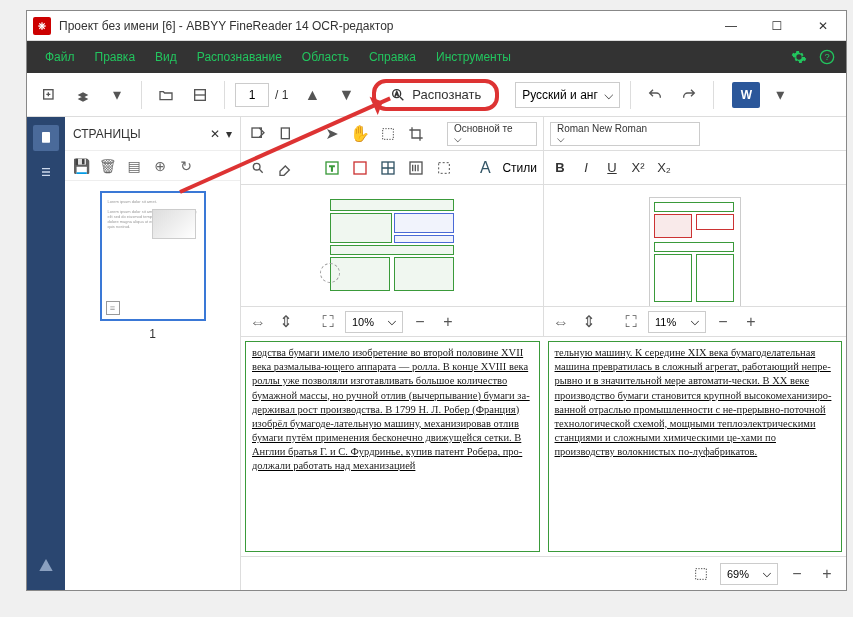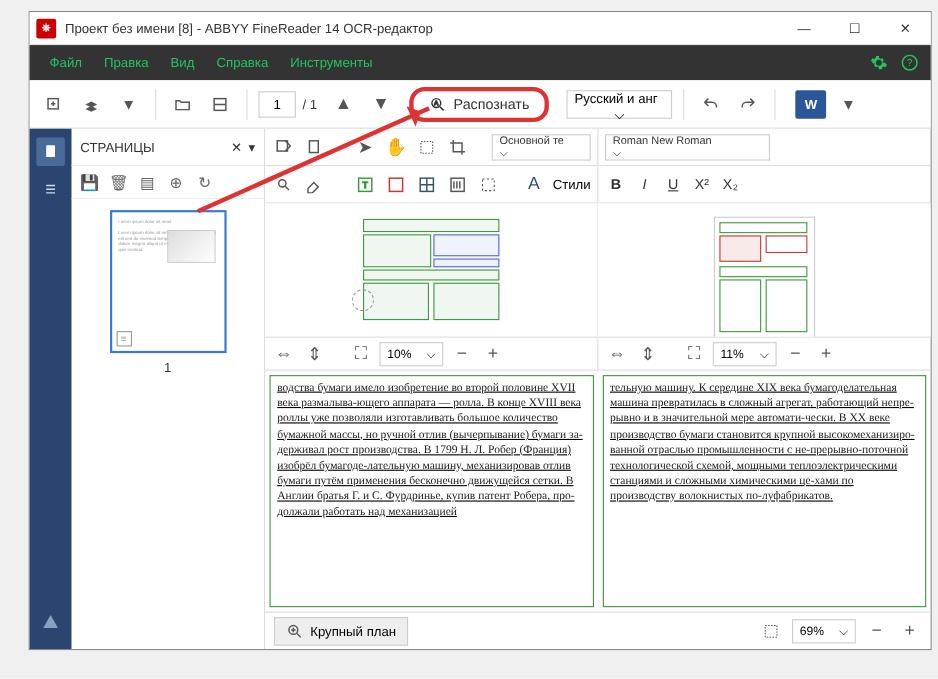--- a/index.html
+++ b/index.html
@@ -14,21 +14,21 @@
 .menubar .mitem { padding: 0 10px; height: 32px; display: flex; align-items: center; }
 .menubar .spacer { flex: 1; }
 .menubar .micon { width: 22px; height: 22px; display: flex; align-items: center; justify-content: center; margin-left: 6px; }
 .toolbar1 { height: 44px; border-bottom: 1px solid #ddd; display: flex; align-items: center; padding: 0 8px; gap: 6px; background: #fff; }
 .tbtn { width: 28px; height: 28px; display: flex; align-items: center; justify-content: center; color: #555; border-radius: 2px; }
 .sep { width: 1px; height: 28px; background: #ddd; margin: 0 4px; }
 .pagebox { display: flex; align-items: center; gap: 2px; }
 .pagein { width: 34px; height: 24px; border: 1px solid #ccc; text-align: center; font-size: 12px; }
 .pagetot { font-size: 12px; color: #333; padding: 0 4px; }
 .recog { height: 32px; border: 4px solid #d33; border-radius: 14px; display: flex; align-items: center; padding: 0 14px; gap: 6px; font-size: 13px; color: #333; margin-left: 6px; }
-.lang { height: 26px; border: 1px solid #ccc; display: flex; align-items: center; padding: 0 6px; font-size: 12px; margin-left: 10px; flex-direction: column; }
+.lang { height: 26px; border: 1px solid #ccc; display: flex; align-items: center; padding: 0 6px; font-size: 12px; margin-left: 10px; }
 .lang .v { width: 82px; }
 .wbtn { width: 28px; height: 26px; background: #2b579a; color: #fff; font-weight: bold; display: flex; align-items: center; justify-content: center; font-size: 12px; border-radius: 2px; margin-left: 8px; }
 .body { display: flex; height: calc(100% - 30px - 32px - 44px); }
 .sidebar { width: 38px; background: #2a4670; display: flex; flex-direction: column; align-items: center; padding-top: 8px; gap: 8px; }
 .sbtn { width: 26px; height: 26px; display: flex; align-items: center; justify-content: center; color: #cdd9ec; border-radius: 2px; }
 .sbtn.active { background: #4a6a9a; color: #fff; }
 .warnicon { margin-top: auto; margin-bottom: 12px; color: #8aa0c0; }
 .pages { width: 176px; border-right: 1px solid #ddd; display: flex; flex-direction: column; }
 .pages-head { height: 34px; display: flex; align-items: center; padding: 0 8px; font-size: 12px; color: #333; gap: 6px; border-bottom: 1px solid #eee; }
 .pages-head .lbl { flex: 1; }
@@ -69,32 +69,34 @@
 .arrow { position: absolute; top: 190px; left: 180px; width: 230px; height: 4px; background: #d33; transform: rotate(-24deg); transform-origin: left center; z-index: 50; }
 .arrow::after { content: ""; position: absolute; right: -2px; top: -8px; border: 10px solid transparent; border-left-color: #d33; }
 svg { width: 16px; height: 16px; }
 </style>
 </head>
 <body>
 
 <div class="window">
   <div class="titlebar">
     <div class="app-icon">⎈</div>
-    <div class="title">Проект без имени [8] - ABBYY FineReader 14 OCR-редактор</div>
+    <div class="title">Проект без имени [6] - ABBYY FineReader 14 OCR-редактор</div>
     <div class="winbtns">
       <div class="winbtn">—</div>
       <div class="winbtn">☐</div>
       <div class="winbtn">✕</div>
     </div>
   </div>
 
   <div class="menubar">
     <div class="mitem">Файл</div>
     <div class="mitem">Правка</div>
     <div class="mitem">Вид</div>
+    <div class="mitem">Распознавание</div>
+    <div class="mitem">Область</div>
     <div class="mitem">Справка</div>
     <div class="mitem">Инструменты</div>
     <div class="spacer"></div>
     <div class="micon">
         <svg viewBox="0 0 24 24" fill="currentColor">
           <path d="M12 8a4 4 0 100 8 4 4 0 000-8zm9 4a7 7 0 01-.1 1.2l2 1.6-2 3.4-2.4-1a7 7 0 01-2 1.2l-.4 2.6h-4l-.4-2.6a7 7 0 01-2-1.2l-2.4 1-2-3.4 2-1.6A7 7 0 013 12a7 7 0 01.1-1.2l-2-1.6 2-3.4 2.4 1a7 7 0 012-1.2L8 3h4l.4 2.6a7 7 0 012 1.2l2.4-1 2 3.4-2 1.6c.1.4.2.8.2 1.2z"></path>
         </svg>
       </div>
     <div class="micon">
         <svg viewBox="0 0 24 24" fill="currentColor">
@@ -352,27 +354,20 @@
           </div>
         </div>
       </div>
 
       <div class="text-area">
         <div class="tcol">водства бумаги имело изобретение во второй половине XVII века размалыва-ющего аппарата — ролла. В конце XVIII века роллы уже позволяли изготавливать большое количество бумажной массы, но ручной отлив (вычерпывание) бумаги за-держивал рост производства. В 1799 Н. Л. Робер (Франция) изобрёл бумагоде-лательную машину, механизировав отлив бумаги путём применения бесконечно движущейся сетки. В Англии братья Г. и С. Фурдринье, купив патент Робера, про-должали работать над механизацией</div>
         <div class="tcol">тельную машину. К середине XIX века бумагоделательная машина превратилась в сложный агрегат, работающий непре-рывно и в значительной мере автомати-чески. В XX веке производство бумаги становится крупной высокомеханизиро-ванной отраслью промышленности с не-прерывно-поточной технологической схемой, мощными теплоэлектрическими станциями и сложными химическими це-хами по производству волокнистых по-луфабрикатов.</div>
       </div>
 
       <div class="bigview">
-        <div class="bvbtn">
-          <svg viewBox="0 0 24 24" fill="none" stroke="#555" stroke-width="2">
-              <circle cx="10" cy="10" r="6"></circle>
-              <path d="M15 15l5 5M7 10h6M10 7v6"></path>
-            </svg>
-          <span>Крупный план</span>
-        </div>
         <div class="bv-spacer"></div>
         <div class="ptb-icon">
             <svg viewBox="0 0 24 24" fill="none" stroke="currentColor" stroke-width="1.5" stroke-dasharray="2">
               <rect x="4" y="4" width="16" height="16"></rect>
             </svg>
           </div>
         <div class="zsel">
             <span>69%</span>
             <span>⌵</span>
           </div>

